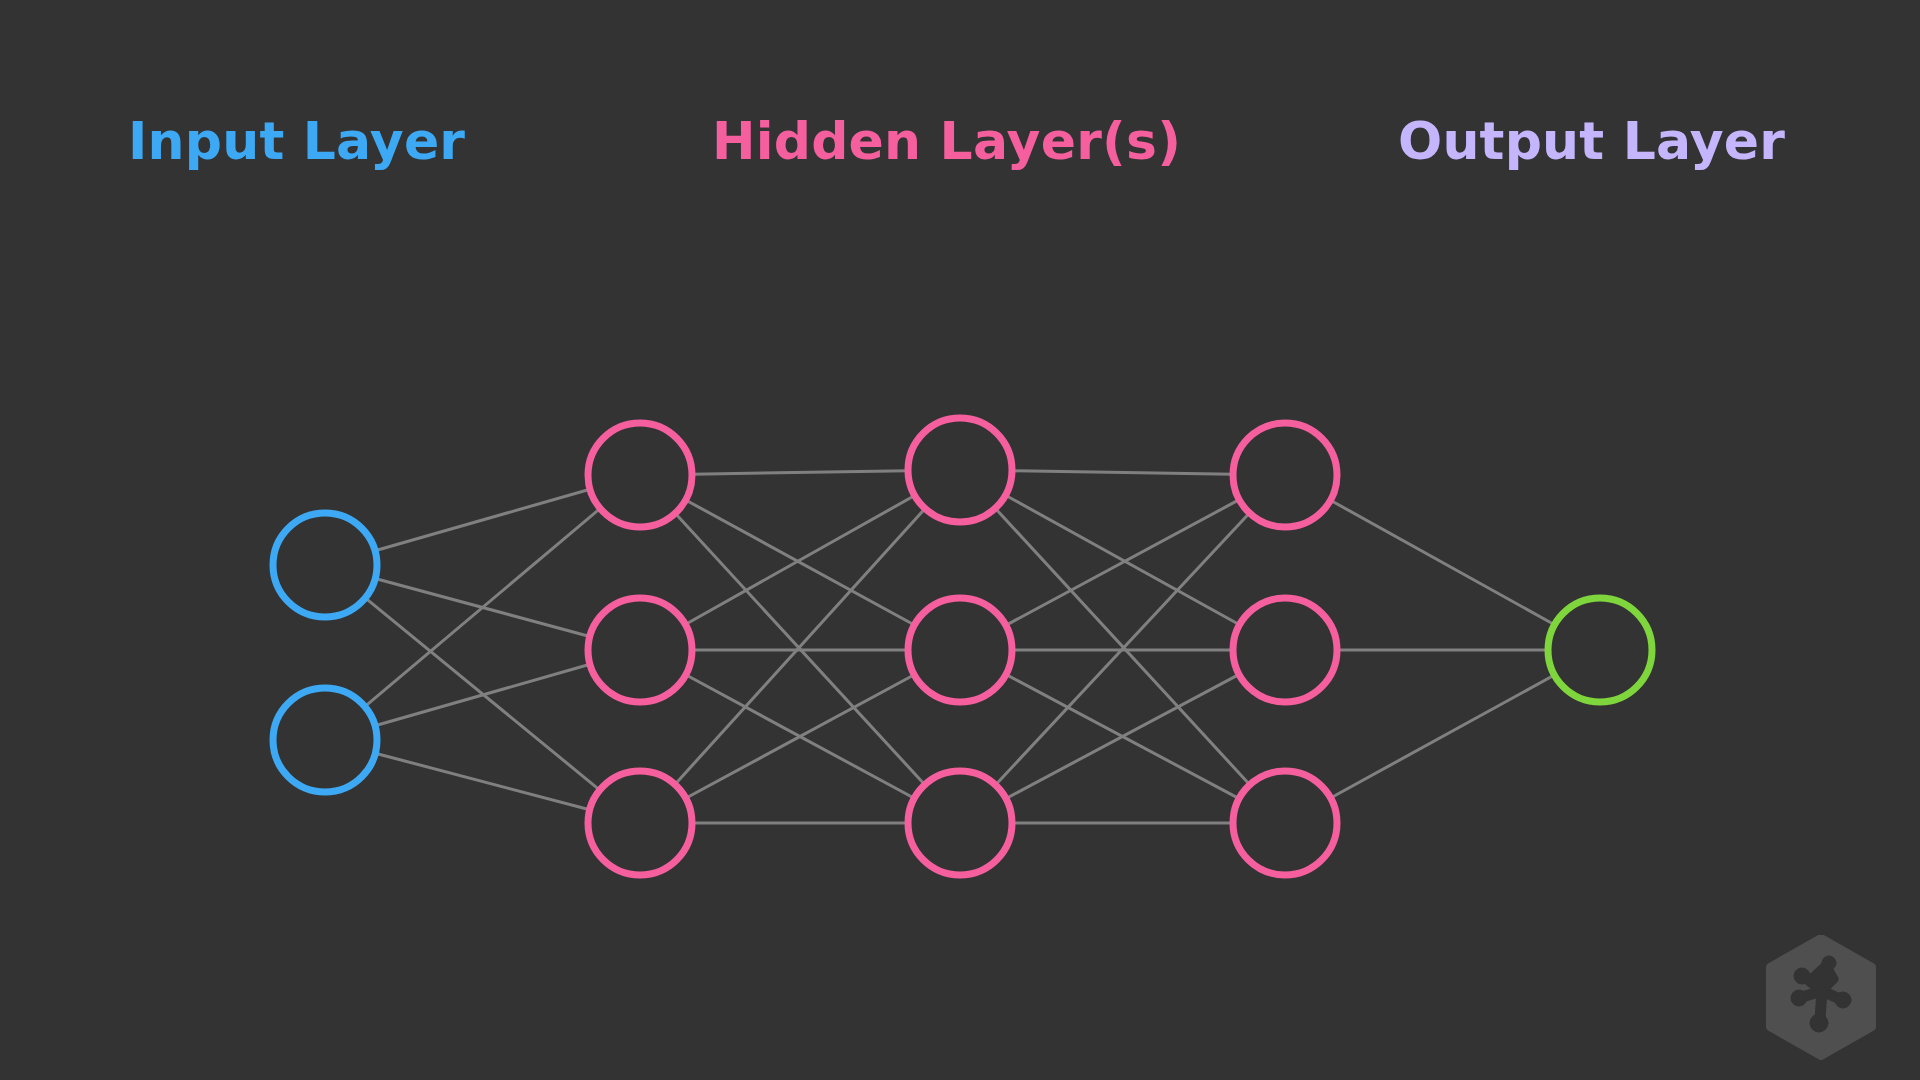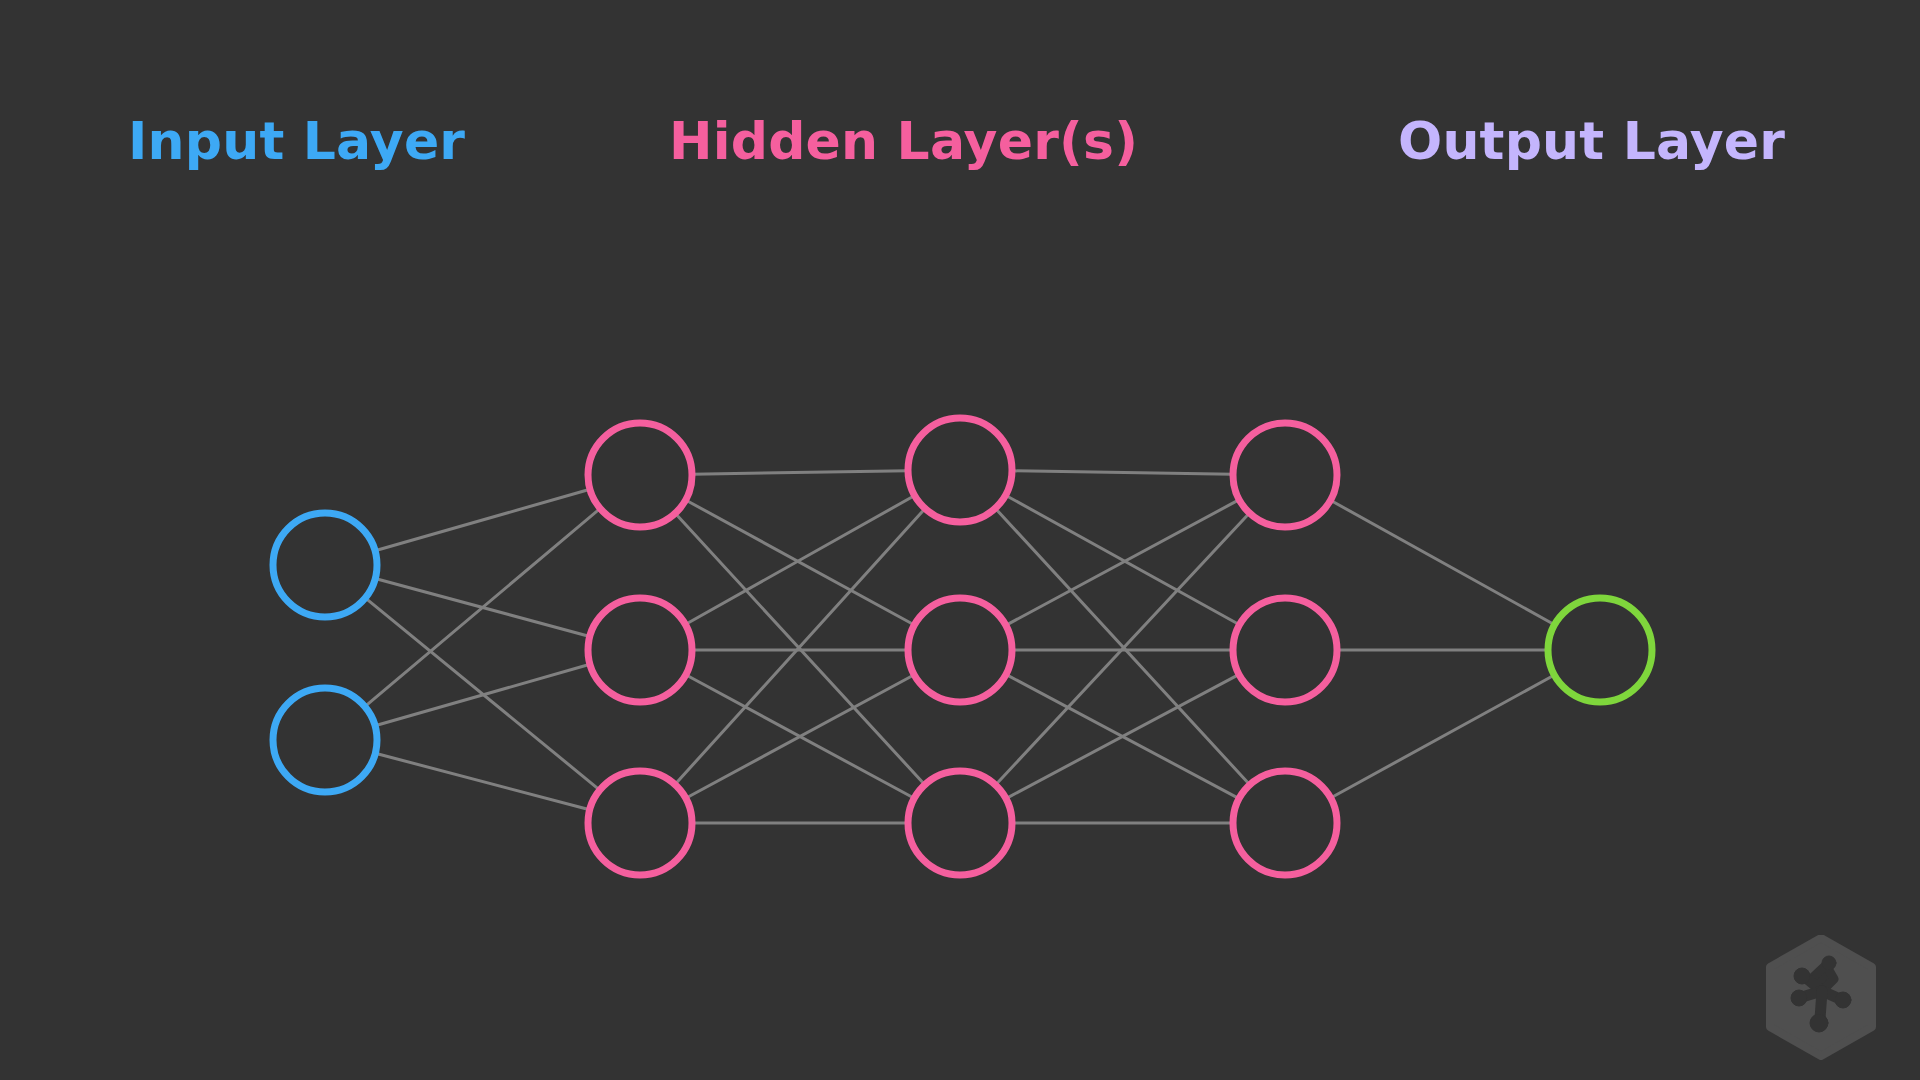--- a/index.html
+++ b/index.html
@@ -37,21 +37,21 @@
     letter-spacing: 0.2px;
     line-height: 1;
     user-select: none;
   }
   #label-input {
     left: 128px;
     top: 115px;
     color: #3DA9F5;
   }
   #label-hidden {
-    left: 669px;
+    left: 712px;
     top: 115px;
     color: #F55F9E;
   }
   #label-output {
     left: 1398px;
     top: 115px;
     color: #c4b5fd;
   }
   #watermark {
     position: absolute;

